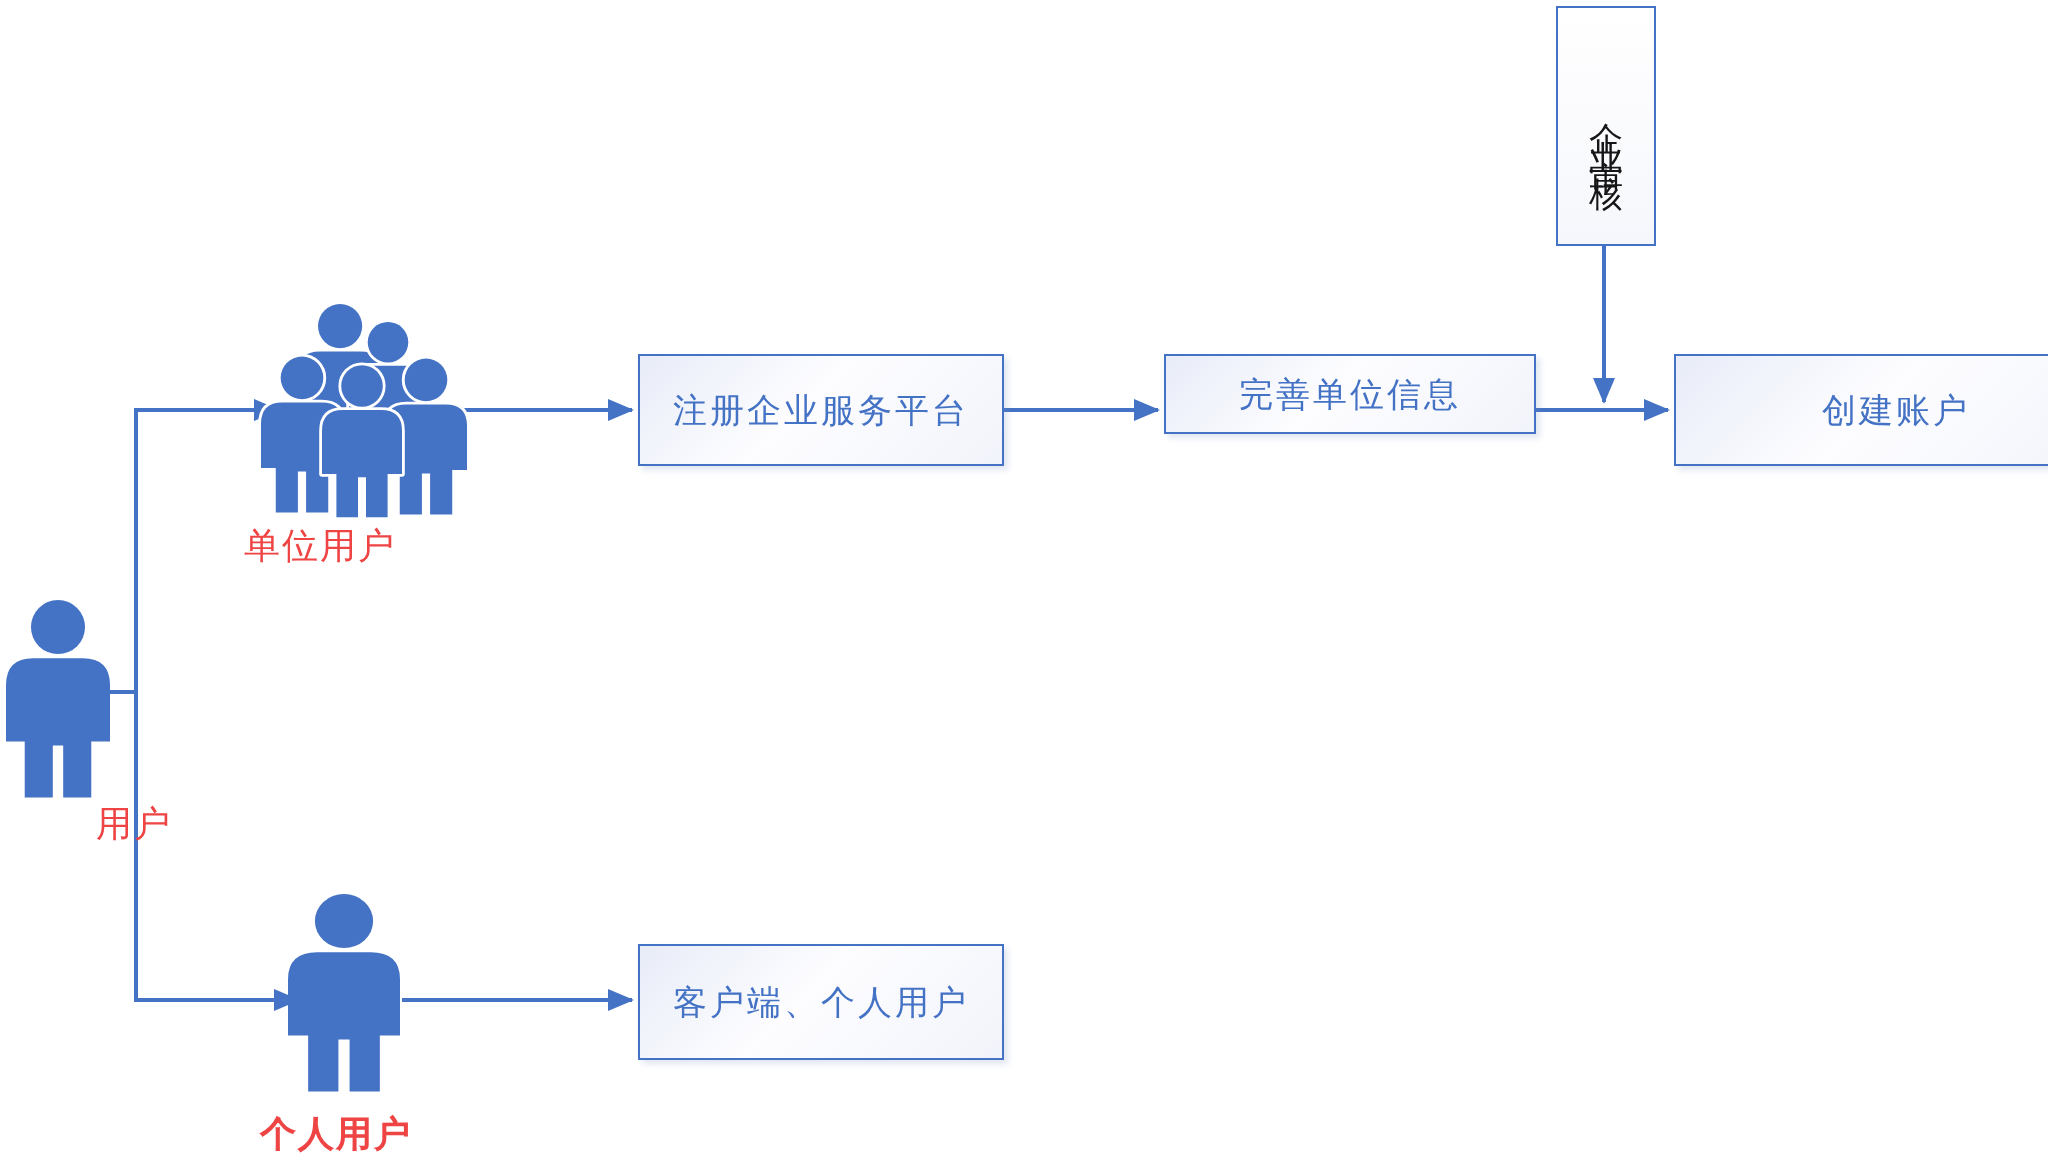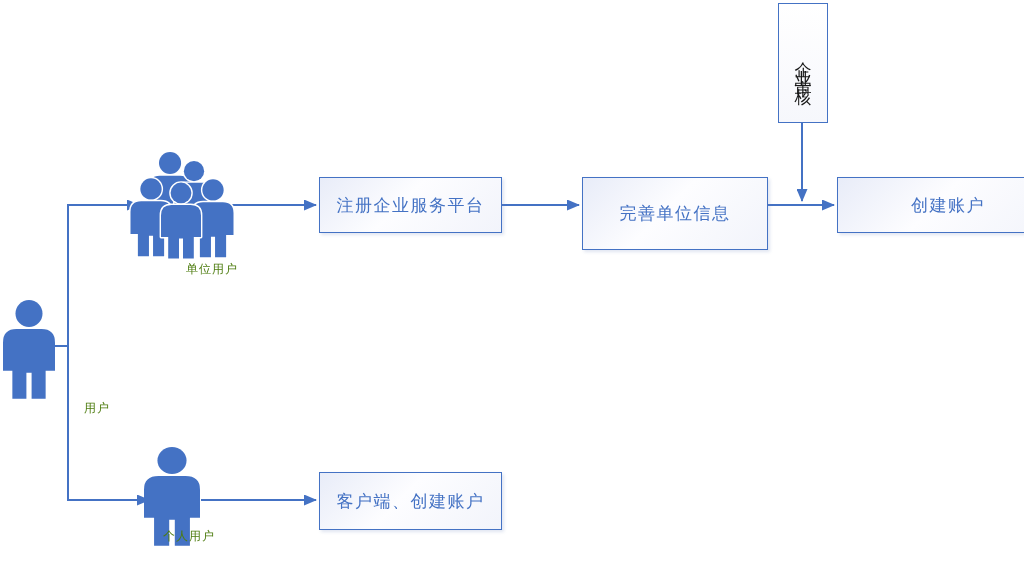--- a/index.html
+++ b/index.html
@@ -10,40 +10,40 @@
   .canvas > svg{position:absolute;left:0;top:0;}
   .node{
     position:absolute;display:flex;align-items:center;justify-content:center;
     border:1.5px solid #4472C4;
     background:linear-gradient(135deg,#e8ecf8 0%,#fdfdff 45%,#f2f4fb 100%);
     color:#4472C4;font-size:17px;letter-spacing:1.5px;
     box-shadow:2px 2px 3px rgba(120,140,190,0.22);
     box-sizing:border-box;white-space:nowrap;
   }
   #node-register{left:319px;top:177px;width:183px;height:56px;align-items:center;}
-  #node-complete{left:582px;top:177px;width:186px;height:73px;}
+  #node-complete{left:582px;top:177px;width:186px;height:40px;}
   #node-create{left:837px;top:177px;width:222px;height:56px;}
   #node-client{left:319px;top:472px;width:183px;height:58px;}
   #node-review{
     left:778px;top:3px;width:50px;height:120px;
     background:linear-gradient(180deg,#ffffff 0%,#f6f7fc 100%);
     box-shadow:none;
   }
   #node-review .vtext{
     writing-mode:vertical-rl;text-orientation:upright;
     color:#161616;font-size:17px;letter-spacing:9px;line-height:1;
     padding-top:6px;
   }
   .lbl{
-    position:absolute;color:#4d7c0f;font-size:12px;text-align:right;
+    position:absolute;color:#ef4444;font-size:18px;text-align:left;
     letter-spacing:1px;white-space:nowrap;
   }
   #lbl-user{left:0px;top:400px;width:62px;margin-left:48px;}
   #lbl-unit{left:122px;top:261px;width:116px;}
-  #lbl-indiv{left:130px;top:528px;width:85px;}
+  #lbl-indiv{left:130px;top:555px;width:85px;font-weight:bold;}
   .conn{stroke:#4472C4;stroke-width:2;fill:none;}
   .person{fill:#4472C4;}
   .gp{fill:#4472C4;stroke:#ffffff;stroke-width:3.5;paint-order:stroke;stroke-linejoin:round;}
 </style>
 </head>
 <body>
 
 <div class="canvas">
 
   <svg width="1024" height="587" viewBox="0 0 1024 587">
@@ -88,21 +88,21 @@
   <div class="node" id="node-register">
     <span>注册企业服务平台</span>
   </div>
   <div class="node" id="node-complete">
     <span>完善单位信息</span>
   </div>
   <div class="node" id="node-create">
     <span>创建账户</span>
   </div>
   <div class="node" id="node-client">
-    <span>客户端、创建账户</span>
+    <span>客户端、个人用户</span>
   </div>
   <div class="node" id="node-review">
     <span class="vtext">企业审核</span>
   </div>
 
   <div class="lbl" id="lbl-user">用户</div>
   <div class="lbl" id="lbl-unit">单位用户</div>
   <div class="lbl" id="lbl-indiv">个人用户</div>
 
 </div>

